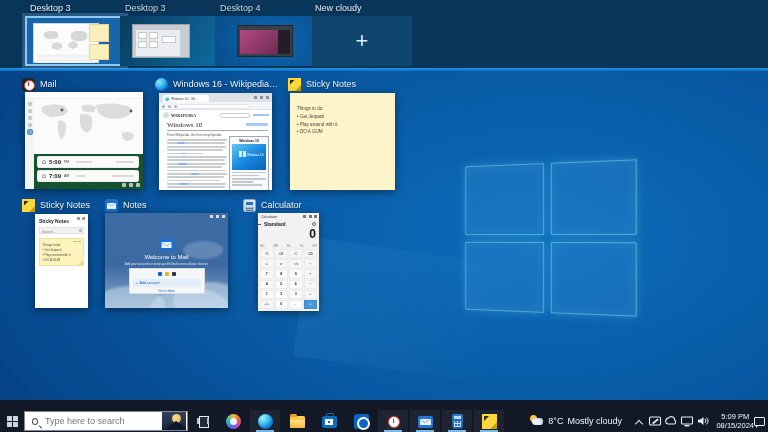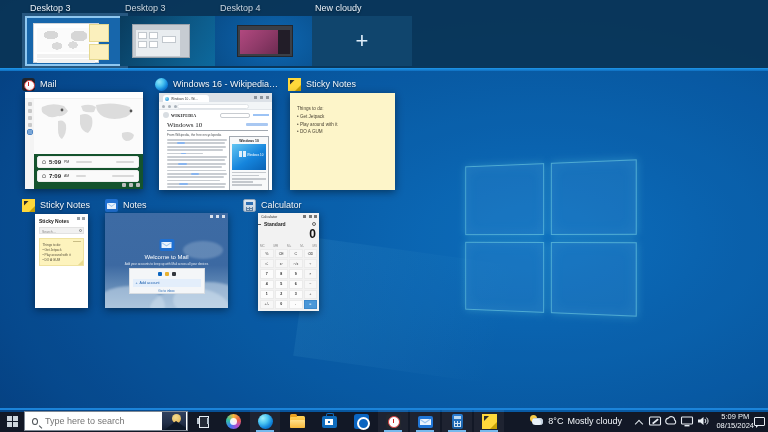--- a/index.html
+++ b/index.html
@@ -186,21 +186,21 @@
   .calc-mem { position:absolute; left:2px; right:2px; top:31px; display:flex; justify-content:space-between; }
   .calc-mem span { font-size:3px; color:#8a8a8a; }
   .calc-grid { position:absolute; left:2px; right:2px; top:36px; bottom:2px;
     display:grid; grid-template-columns:repeat(4,1fr); grid-auto-rows:1fr; gap:1px; }
   .ckey { background:#f7f7f7; border:1px solid #ebebeb; display:flex; align-items:center; justify-content:center;
     font-size:3.6px; color:#2a2a2a; }
   .ckey.digit { background:#fcfcfc; font-weight:bold; }
   .ckey.equals { background:#4a97d8; border-color:#3d89cb; color:#fff; }
 
   
-  .taskbar { position:absolute; left:0; bottom:0; width:768px; height:20px; background:#121826; }
+  .taskbar { position:absolute; left:0; bottom:0; width:768px; height:32px; background:#121826; }
   .taskbar-topline { position:absolute; left:0; bottom:22px; width:768px; height:2px; background:#1b84da; }
   .start { position:absolute; left:0; bottom:0; width:24px; height:22px; display:flex; align-items:center; justify-content:center; }
   .start-logo { width:11px; height:11px; display:grid; grid-template-columns:1fr 1fr; grid-template-rows:1fr 1fr; gap:1px; }
   .start-logo b { background:#ced6dd; }
   .searchbox { position:absolute; left:24px; bottom:1px; width:164px; height:20px; background:#fff; border:1px solid #7e8894;
     display:flex; align-items:center; }
   .searchbox .mag { width:7px; height:7px; border:1.3px solid #4a5055; border-radius:50%; margin-left:7px; position:relative; }
   .searchbox .mag::after { content:""; position:absolute; left:6px; top:6px; width:3.5px; height:1.3px; background:#4a5055;
     transform:rotate(45deg); transform-origin:left center; }
   .searchbox input { border:0; outline:0; flex:1; font-size:9px; color:#3b4043; padding-left:7px; background:transparent;

